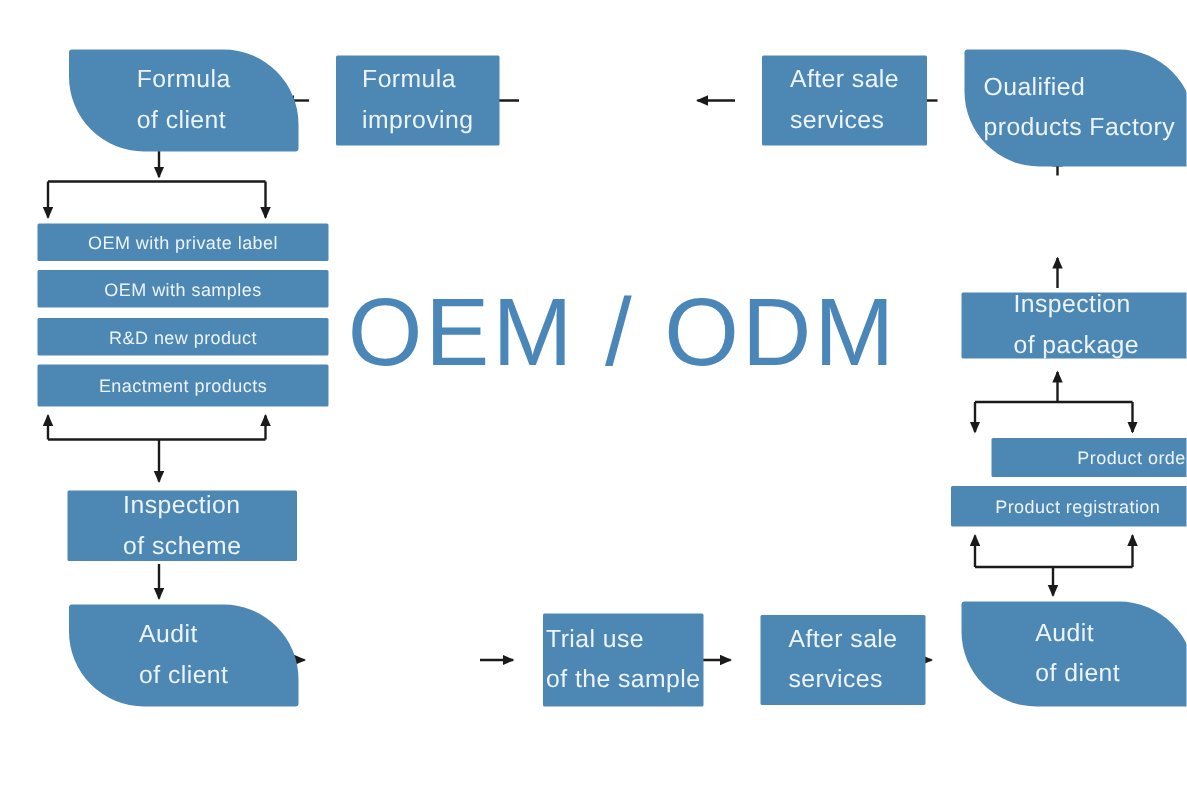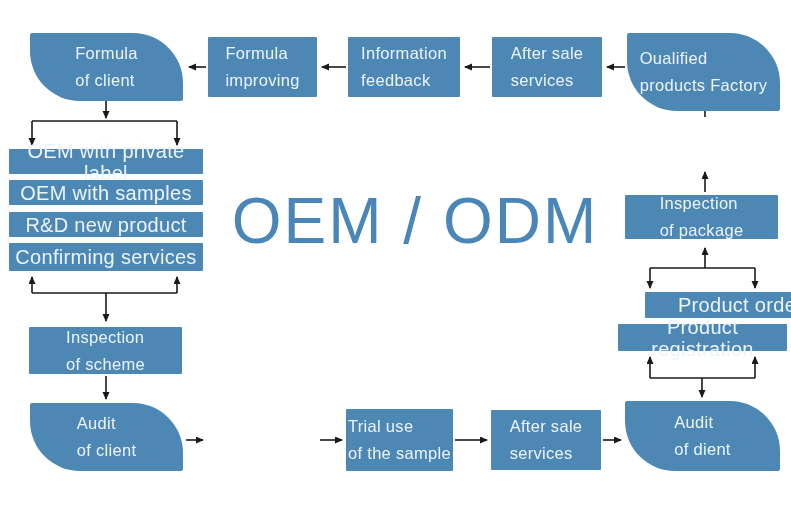--- a/index.html
+++ b/index.html
@@ -8,25 +8,25 @@
     font-family:"Liberation Sans","DejaVu Sans",sans-serif;
     position:relative;overflow:hidden;
   }
   .stage{position:absolute;left:0;top:0;width:791px;height:526px;}
   svg.arrows{position:absolute;left:0;top:0;width:791px;height:526px;z-index:1;}
   .node{
     position:absolute;z-index:2;
     background:#4d88b5;color:#edf4f9;
     display:flex;align-items:center;justify-content:center;
     white-space:pre-line;text-align:left;
-    font-size:16.5px;line-height:27px;letter-spacing:.3px;
+    font-size:16.5px;line-height:27px;letter-spacing:.3px;margin-left:16px;
   }
   .leaf{border-radius:2px 50px 2px 50px;}
   .rect{border-radius:1px;}
-  .small{font-size:20px;line-height:22px;text-align:center;}
+  .small{font-size:12px;line-height:22px;text-align:center;}
   .title{
     position:absolute;z-index:2;
     left:213px;top:186px;width:404px;height:70px;
     font-size:64px;font-weight:normal;letter-spacing:2px;
     color:#4a87b8;text-align:center;line-height:70px;
   }
 </style>
 </head>
 <body>
 
@@ -74,31 +74,29 @@
       <line x1="650" y1="378" x2="650" y2="357" marker-end="url(#ah)"></line>
       <line x1="755" y1="378" x2="755" y2="357" marker-end="url(#ah)"></line>
       <line x1="702" y1="378" x2="702" y2="397" marker-end="url(#ah)"></line>
     </g>
   </svg>
 
   <div class="node leaf" style="left:30px;top:33px;width:153px;height:68px">Formula
 of client</div>
   <div class="node rect" style="left:208px;top:37px;width:109px;height:60px">Formula
 improving</div>
-  <div class="node rect" style="left:348px;top:37px;width:112px;height:60px">Information
-feedback</div>
   <div class="node rect" style="left:492px;top:37px;width:110px;height:60px">After sale
 services</div>
   <div class="node leaf" style="left:627px;top:33px;width:153px;height:78px">Oualified
 products Factory</div>
 
   <div class="node rect small" style="left:9px;top:149px;width:194px;height:25px">OEM with private label</div>
   <div class="node rect small" style="left:9px;top:180px;width:194px;height:25px">OEM with samples</div>
   <div class="node rect small" style="left:9px;top:212px;width:194px;height:25px">R&amp;D new product</div>
-  <div class="node rect small" style="left:9px;top:243px;width:194px;height:28px">Confirming services</div>
+  <div class="node rect small" style="left:9px;top:243px;width:194px;height:28px">Enactment products</div>
 
   <div class="node rect" style="left:29px;top:327px;width:153px;height:47px">Inspection
 of scheme</div>
 
   <div class="node leaf" style="left:30px;top:403px;width:153px;height:68px">Audit
 of client</div>
   <div class="node rect" style="left:346px;top:409px;width:107px;height:62px">Trial use
 of the sample</div>
   <div class="node rect" style="left:491px;top:410px;width:110px;height:60px">After sale
 services</div>

